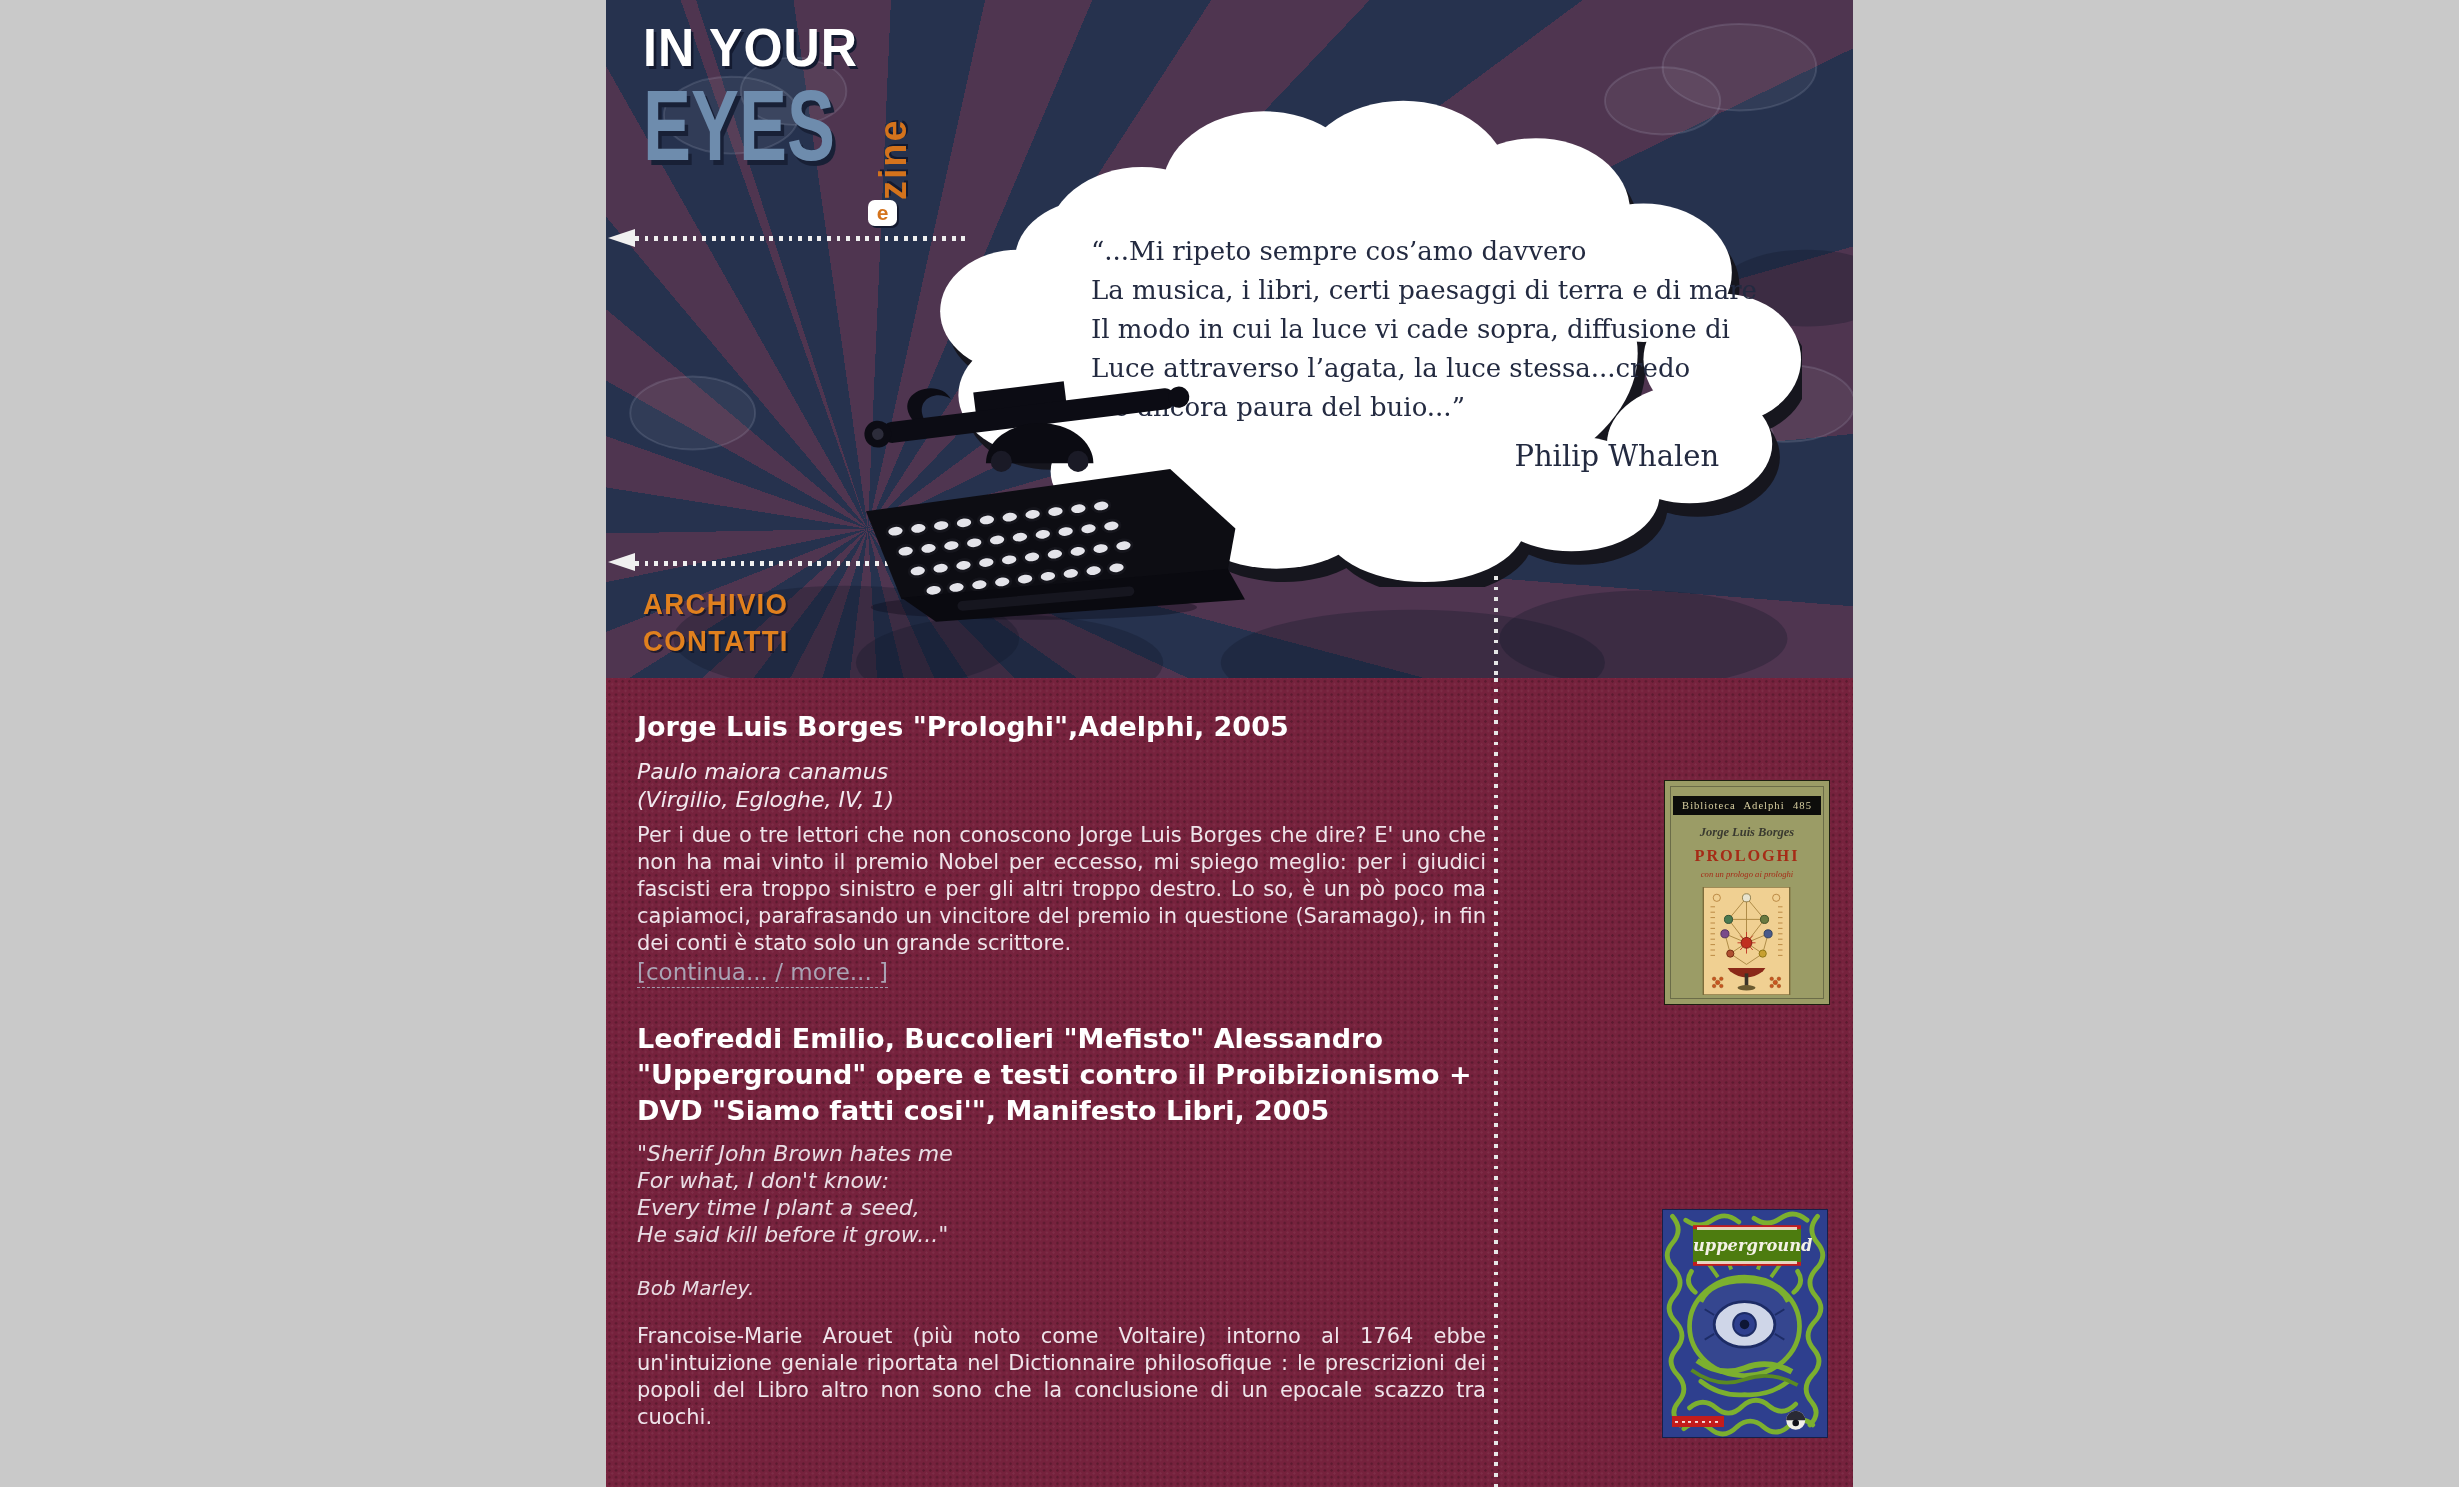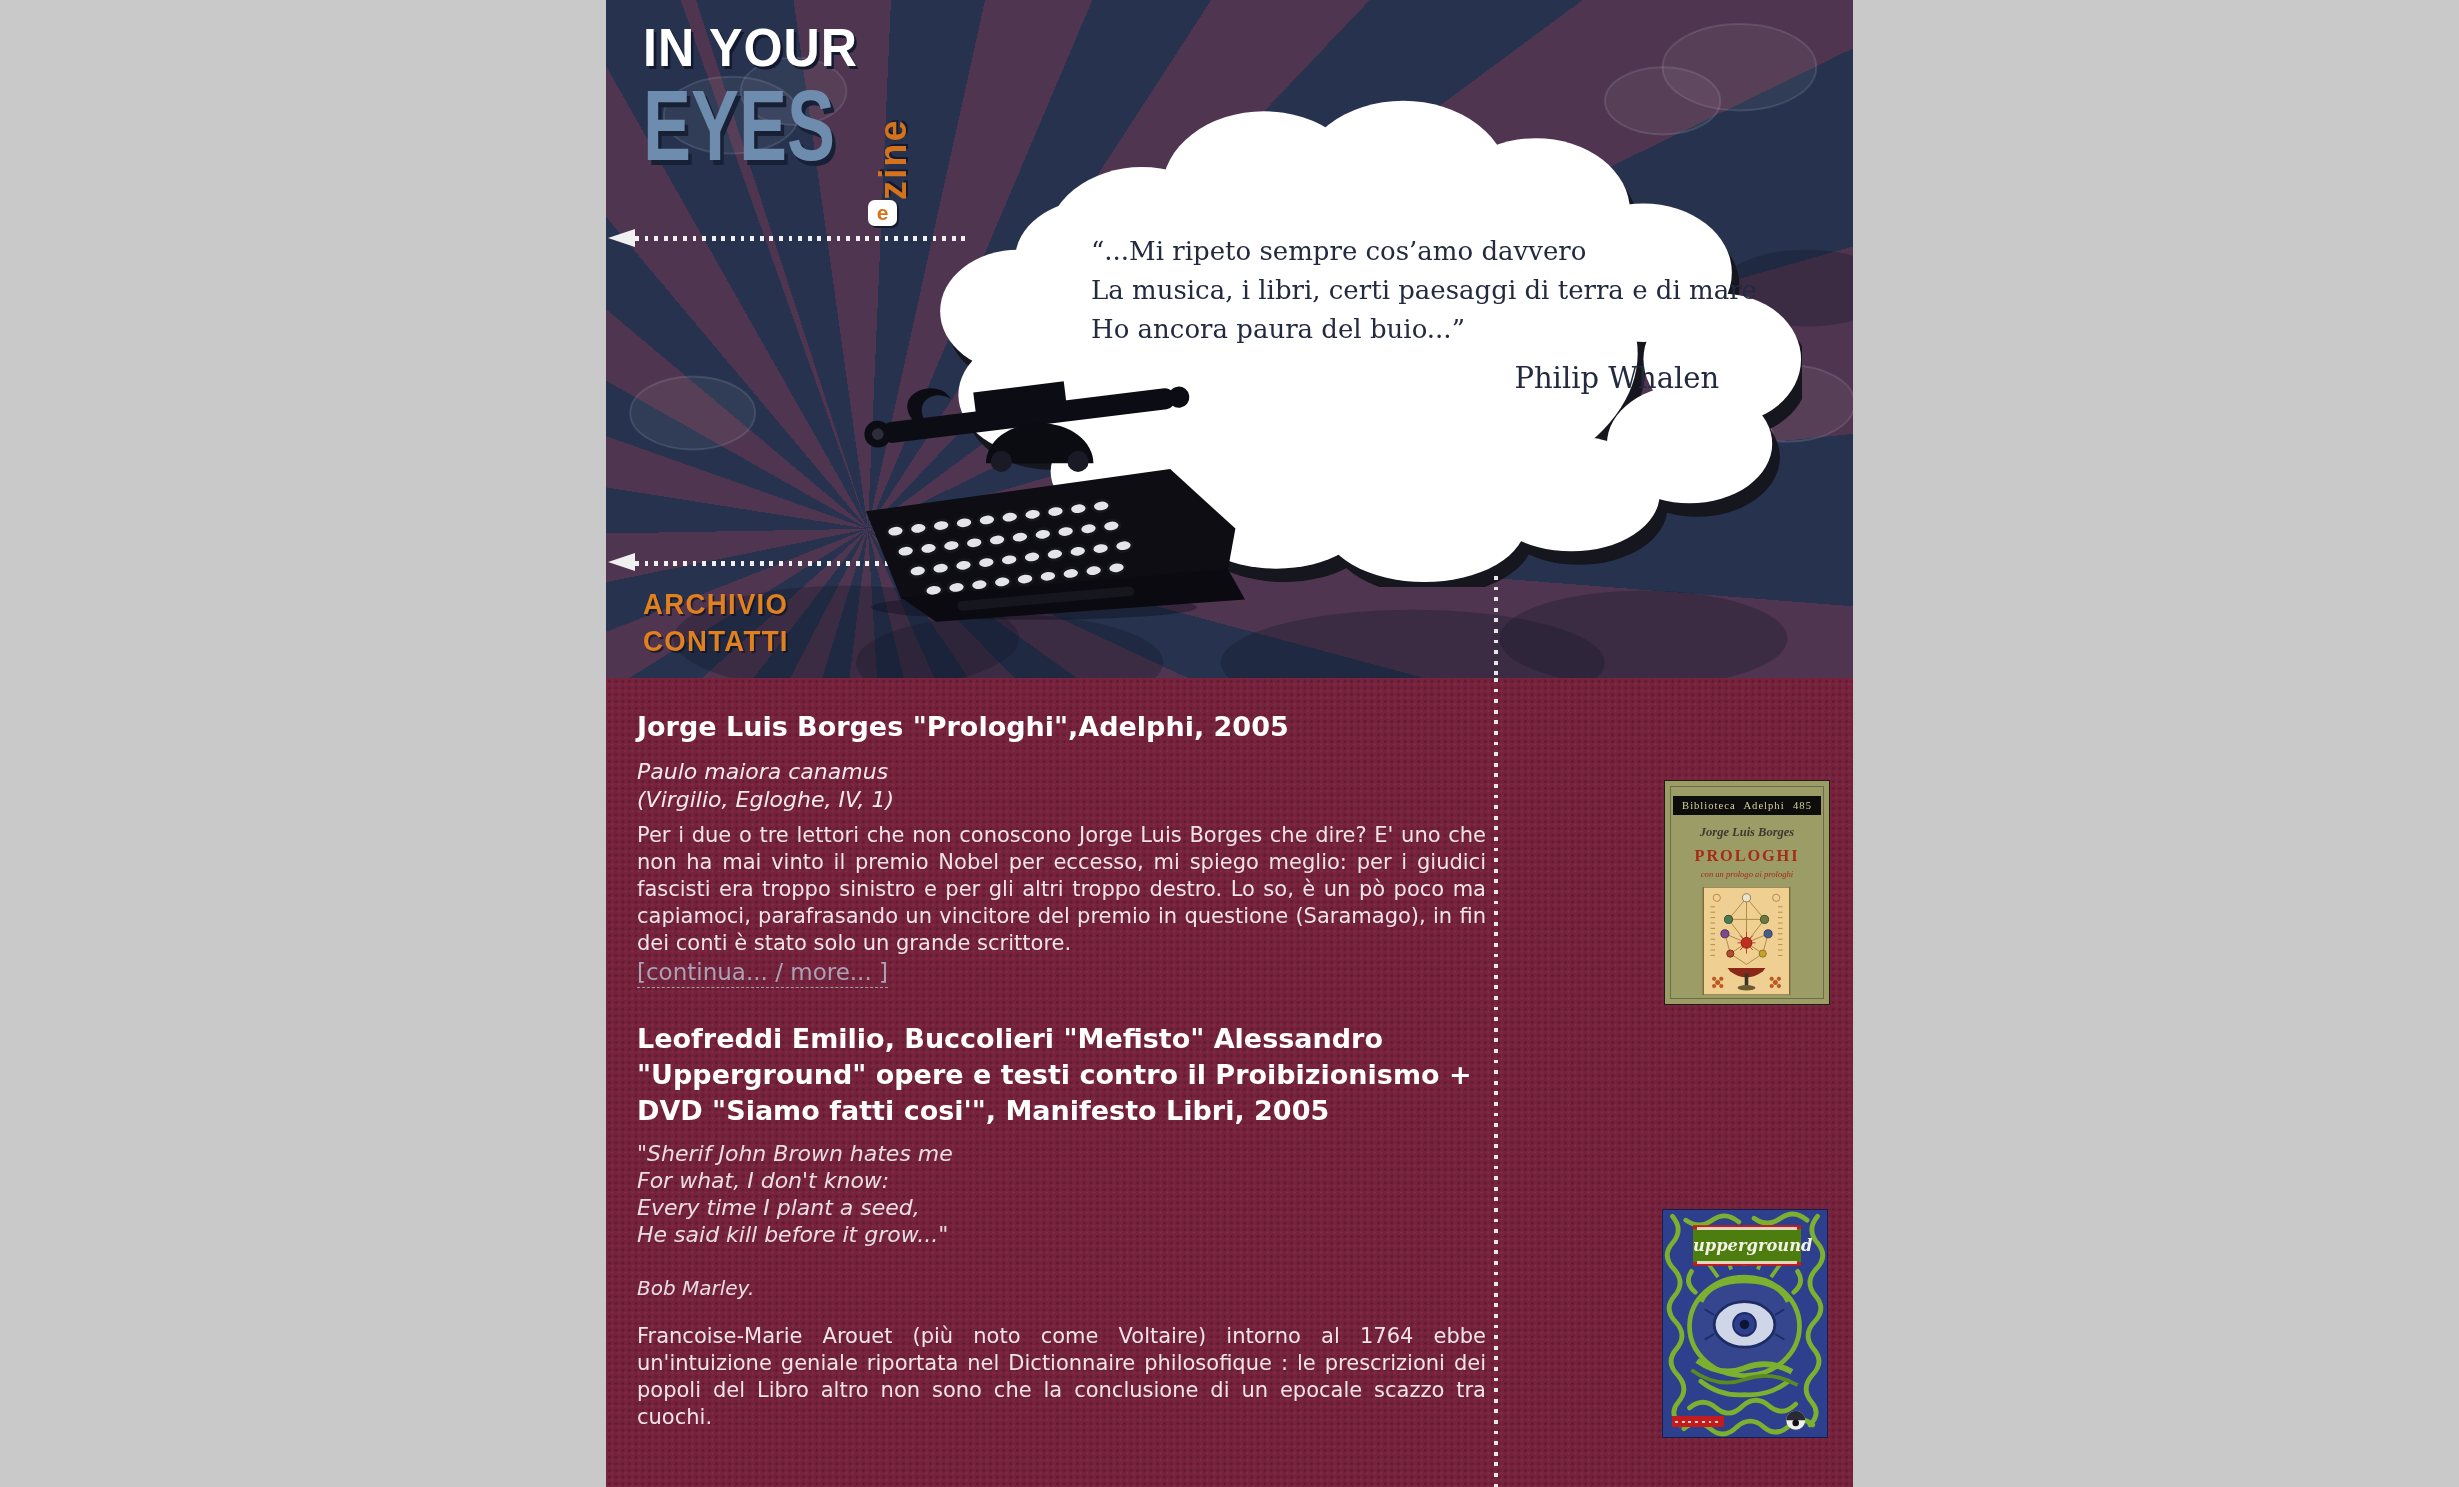--- a/index.html
+++ b/index.html
@@ -186,20 +186,22 @@
           <ellipse cx="255" cy="395" rx="92" ry="58"></ellipse>
             <ellipse cx="155" cy="315" rx="88" ry="64"></ellipse>
           <ellipse cx="130" cy="228" rx="82" ry="64"></ellipse>
             <ellipse cx="208" cy="174" rx="82" ry="62"></ellipse>
         </g>
       </svg>
 
       <div class="quote-block">
         <div class="quote-line">“...Mi ripeto sempre cos’amo  davvero</div>
         <div class="quote-line">La musica, i libri, certi paesaggi di terra e di mare</div>
+        <div class="quote-line">Il modo in cui la luce vi cade sopra, diffusione di</div>
+        <div class="quote-line">Luce attraverso l’agata, la luce stessa...credo</div>
         <div class="quote-line">Ho ancora paura del buio...”</div>
         <div class="quote-author">Philip Whalen</div>
       </div>
 
       <svg class="typewriter-svg" viewBox="0 0 420 265">
         <ellipse cx="200" cy="250" rx="170" ry="13" fill="rgba(10,10,20,0.35)"></ellipse>
         <g transform="rotate(-7 210 130)">
           <path d="M86,42 C62,8 116,-4 126,22 C112,10 88,18 96,40 Z" fill="#0c0c14"></path>
           <rect x="150" y="18" width="95" height="28" fill="#0c0c14"></rect>
           <rect x="52" y="38" width="305" height="22" rx="9" fill="#0c0c14"></rect>

